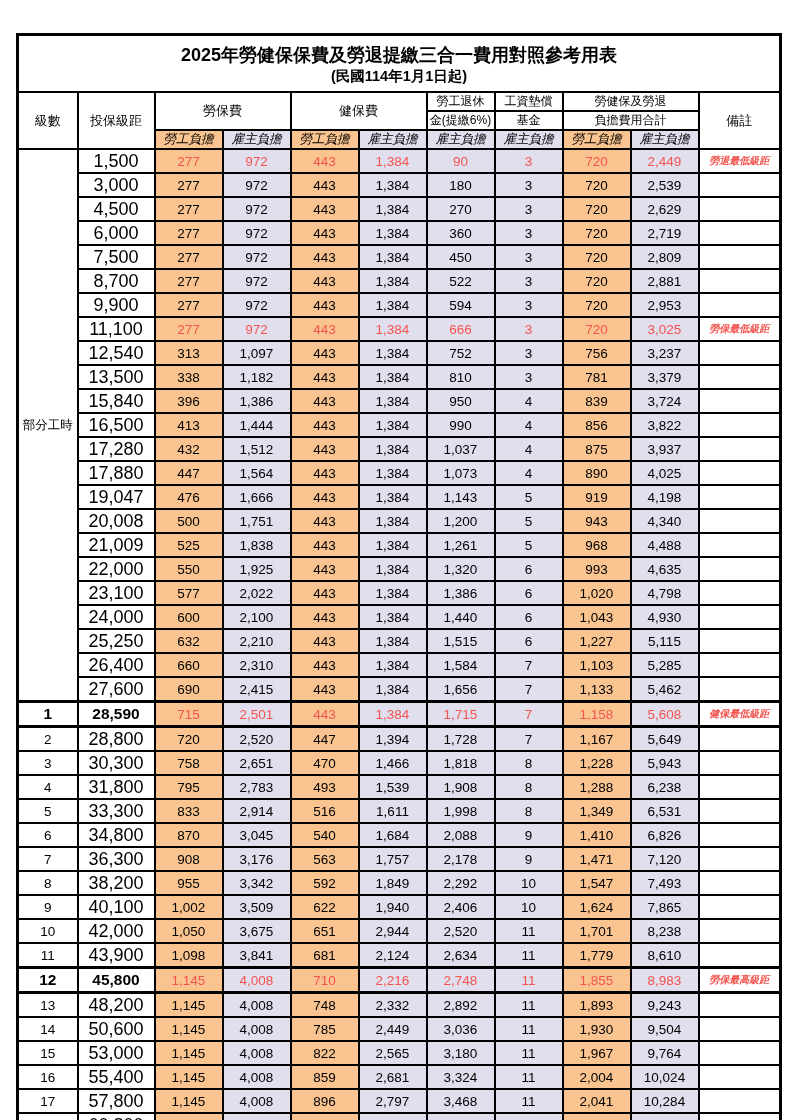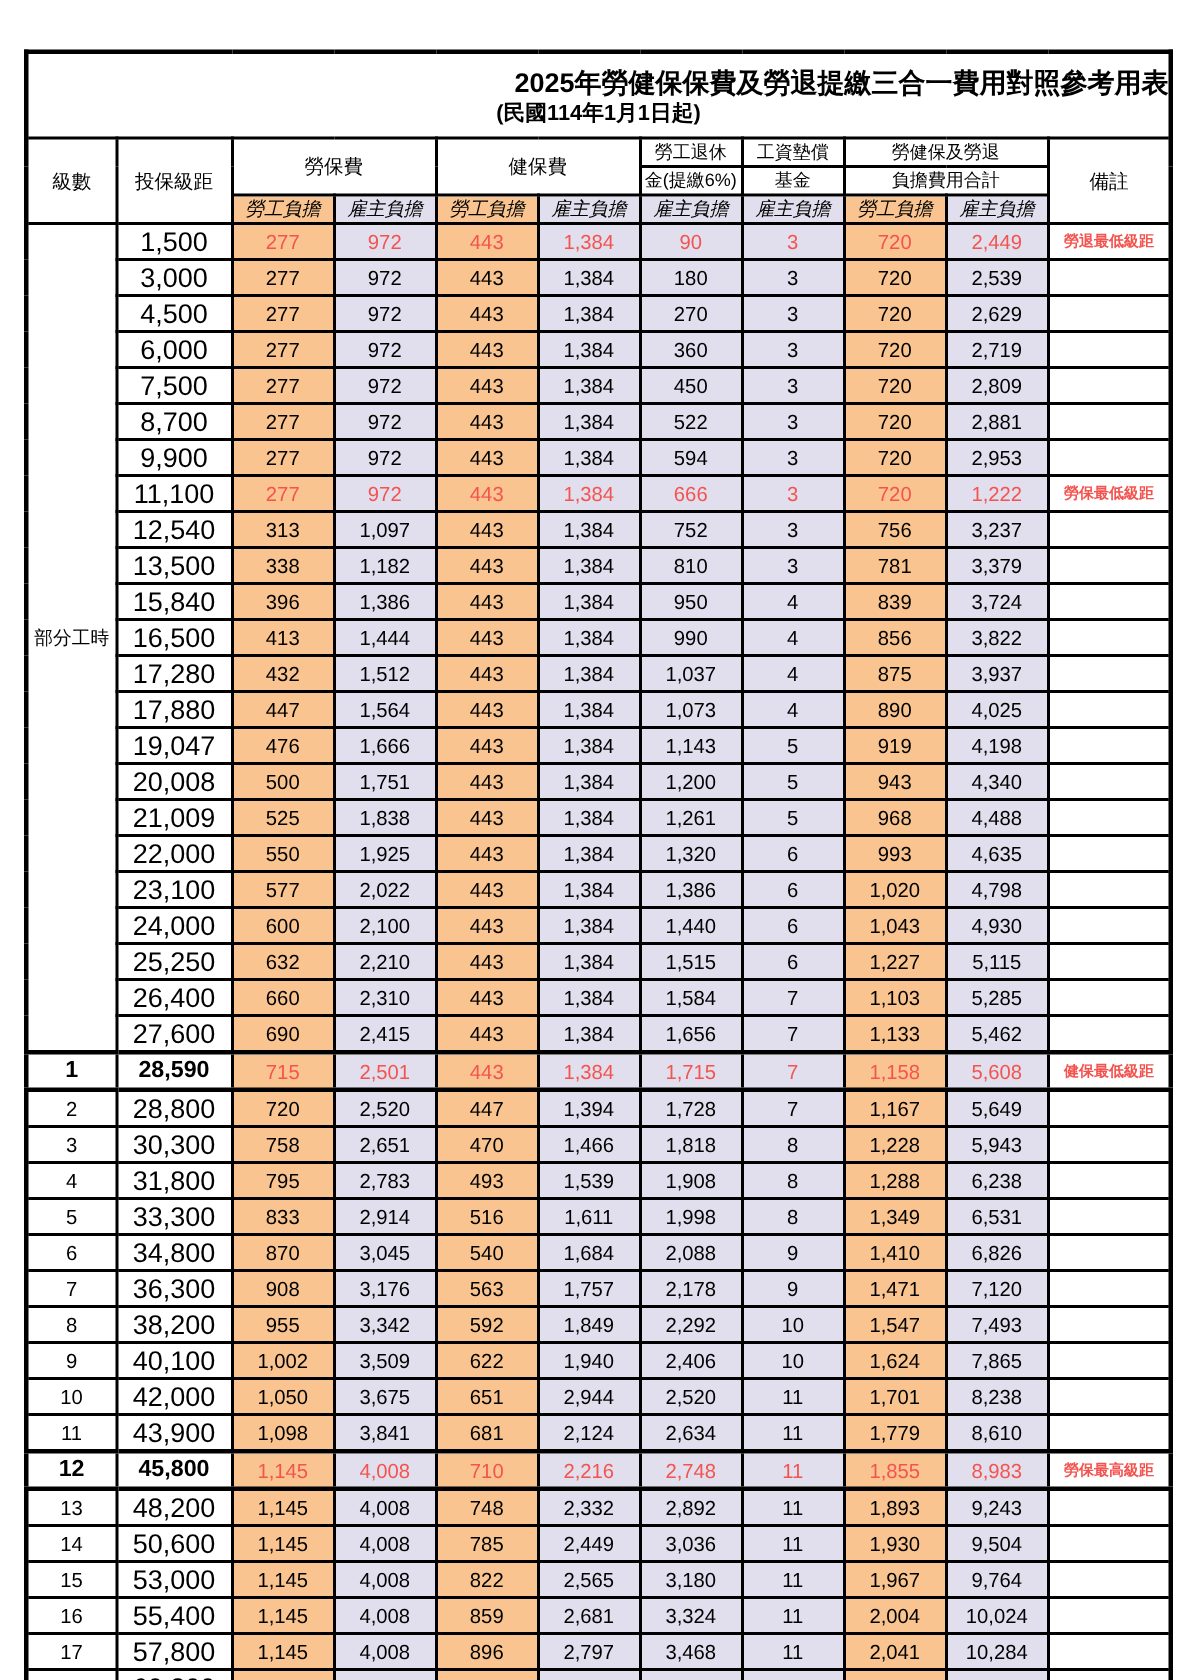--- a/index.html
+++ b/index.html
@@ -4,34 +4,34 @@
 <style>
   html,body { margin:0; padding:0; background:#ffffff; }
   body { width:791px; height:1120px; position:relative;
          font-family:"Liberation Sans","DejaVu Sans",sans-serif; color:#000; }
   .sheet { position:absolute; left:16px; top:33px; }
   table { border-collapse:collapse; table-layout:fixed; }
   td { border:2px solid #000; text-align:center; vertical-align:middle;
        padding:0; overflow:hidden; white-space:nowrap; }
   table { border:3px solid #000; }
   .title-cell { height:55px; }
-  .title-line1 { font-size:18px; font-weight:bold; line-height:1.45;text-align:right; }
+  .title-line1 { font-size:18px; font-weight:bold; line-height:1.45; }
   .title-line2 { font-size:14.5px; font-weight:bold; line-height:1.1; }
   .h1 { height:18px; font-size:13px; }
   .h2 { height:18px; font-size:13px; }
   .h3 { height:17px; font-size:12.5px;font-style:italic; }
   .hdr2line { font-size:12px;margin-top:47px; }
   tbody td { height:22px; font-size:13.5px; }
   .lvl { font-size:13.5px;margin-top:44px; }
   .parttime { font-size:12.5px; }
   .bracket { font-size:18px; background:#ffffff; }
   .emp { background:#F9C48F; }
   .er  { background:#E1DEED; }
   .red { color:#F4544F; }
-  .remark { font-size:10px; font-weight:bold; color:#F4544F; padding:0 1px; }
+  .remark { font-size:10px; font-weight:bold; color:#F4544F; padding:0 1px;font-style:italic; }
   .big { font-weight:bold; font-size:15.5px; }
   tr.thick td { border-top-width:3px; border-bottom-width:3px; }
 </style>
 </head>
 <body>
 
 <div class="sheet">
   <table>
     <colgroup>
       <col style="width:60px">
@@ -167,21 +167,21 @@
         </tr>
         <tr>
           <td class="bracket">11,100</td>
           <td class="emp red">277</td>
           <td class="er red">972</td>
           <td class="emp red">443</td>
           <td class="er red">1,384</td>
           <td class="er red">666</td>
           <td class="er red">3</td>
           <td class="emp red">720</td>
-          <td class="er red">1,222</td>
+          <td class="er red">3,025</td>
           <td class="remark">勞保最低級距</td>
         </tr>
         <tr>
           <td class="bracket">12,540</td>
           <td class="emp">313</td>
           <td class="er">1,097</td>
           <td class="emp">443</td>
           <td class="er">1,384</td>
           <td class="er">752</td>
           <td class="er">3</td>

